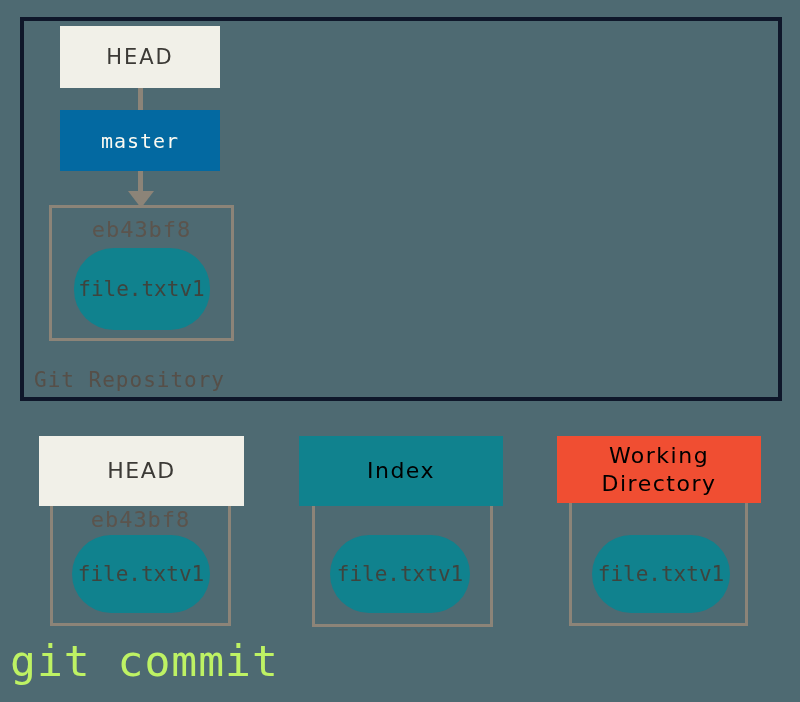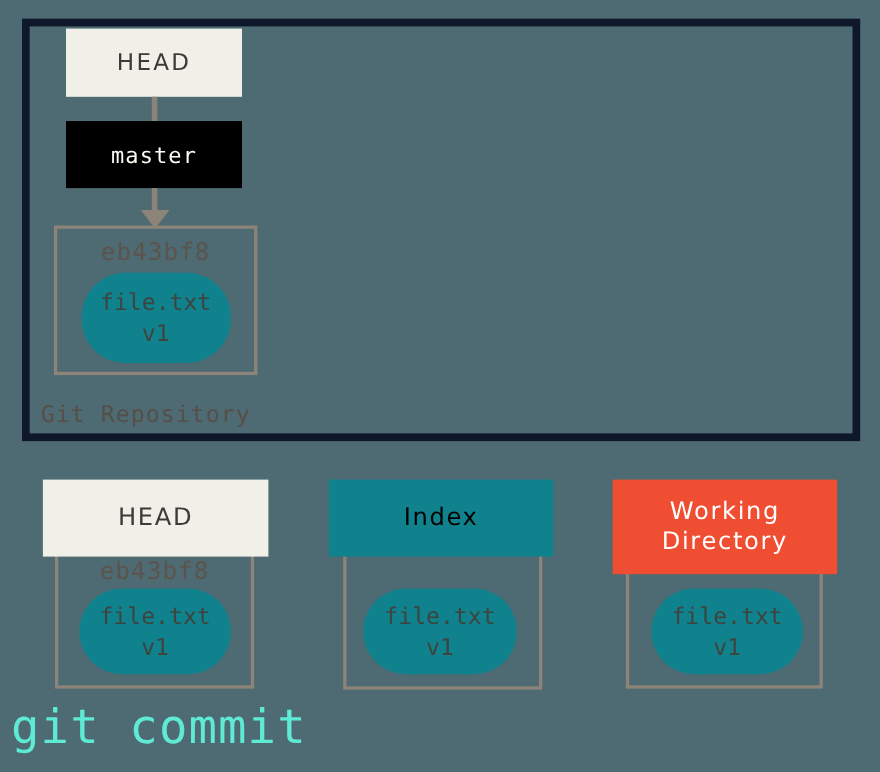--- a/index.html
+++ b/index.html
@@ -12,21 +12,21 @@
     height: 702px;
     background: #4e6a72;
     overflow: hidden;
     font-family: "DejaVu Sans Mono", monospace;
   }
   
   .repo-box {
     position: absolute;
     left: 20px; top: 17px;
     width: 762px; height: 384px;
-    border: 7px solid #0f172a;
+    border: 4px solid #0f172a;
     box-sizing: border-box;
   }
   .repo-label {
     position: absolute;
     left: 10px; bottom: 5px;
     font-size: 21px;
     color: #564f48;
     letter-spacing: 1px;
     white-space: nowrap;
   }
@@ -43,21 +43,21 @@
     width: 160px; height: 62px;
     background: #f1f0e8;
     color: #3c3a36;
     font-family: "DejaVu Sans", sans-serif;
     font-size: 21px;
     letter-spacing: 2px;
   }
   .master {
     left: 60px; top: 110px;
     width: 160px; height: 61px;
-    background: #000000;
+    background: #0369a1;
     color: #fbfaf2;
     font-size: 20px;
     letter-spacing: 1px;
   }
   
   .vline {
     position: absolute;
     left: 138px;
     width: 5px;
     background: #8c8478;
@@ -87,21 +87,21 @@
     letter-spacing: 1px;
   }
   .commit-box .hash { margin-top: 9px; }
   .pill {
     background: #10828e;
     border-radius: 40px;
     color: #3e443e;
     font-size: 21px;
     line-height: 1.35;
     display: flex;
-    flex-direction: column;
+    flex-direction: row;
     align-items: center;
     justify-content: center;
     text-align: center;
   }
   .commit-box .pill {
     width: 136px; height: 82px;
     margin: 6px auto 0 auto;
   }
   
   .area-header {
@@ -133,30 +133,30 @@
   }
   .a1-header { left: 39px;  top: 436px; width: 205px; height: 70px; background: #f1f0e8; color: #3c3a36; }
   .a1-box    { left: 50px;  top: 468px; width: 181px; height: 158px; }
   .a1-hash   { left: 50px;  top: 507px; width: 181px; }
   .a1-pill   { left: 72px;  top: 535px; width: 138px; height: 78px; }
 
   .a2-header { left: 299px; top: 436px; width: 204px; height: 70px; background: #10828e; color: #000000; }
   .a2-box    { left: 312px; top: 468px; width: 181px; height: 159px; }
   .a2-pill   { left: 330px; top: 535px; width: 140px; height: 78px; }
 
-  .a3-header { left: 557px; top: 436px; width: 204px; height: 86px; background: #f04e32; color: #ffffff; padding: 0 22px; box-sizing: border-box; }
+  .a3-header { left: 557px; top: 436px; width: 204px; height: 67px; background: #f04e32; color: #000000; padding: 0 22px; box-sizing: border-box; }
   .a3-box    { left: 569px; top: 468px; width: 179px; height: 158px; }
   .a3-pill   { left: 592px; top: 535px; width: 138px; height: 78px; }
 
   
   .caption {
     position: absolute;
     left: 10px; top: 636px;
     font-size: 43px;
-    color: #5eead4;
+    color: #bef264;
     letter-spacing: 1px;
     white-space: nowrap;
   }
 </style>
 </head>
 <body>
 
 <div class="canvas">
 
   <div class="repo-box">

